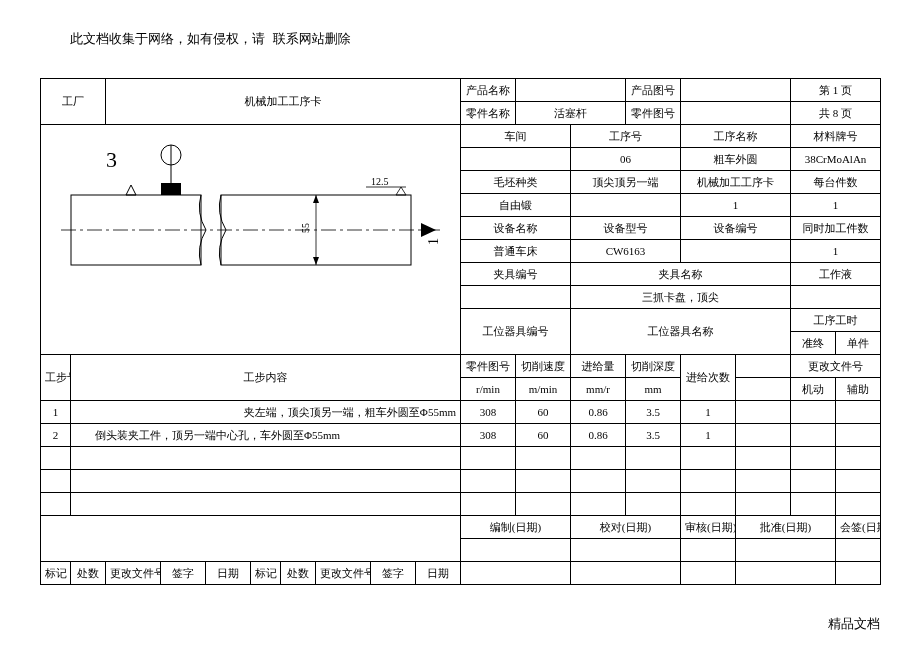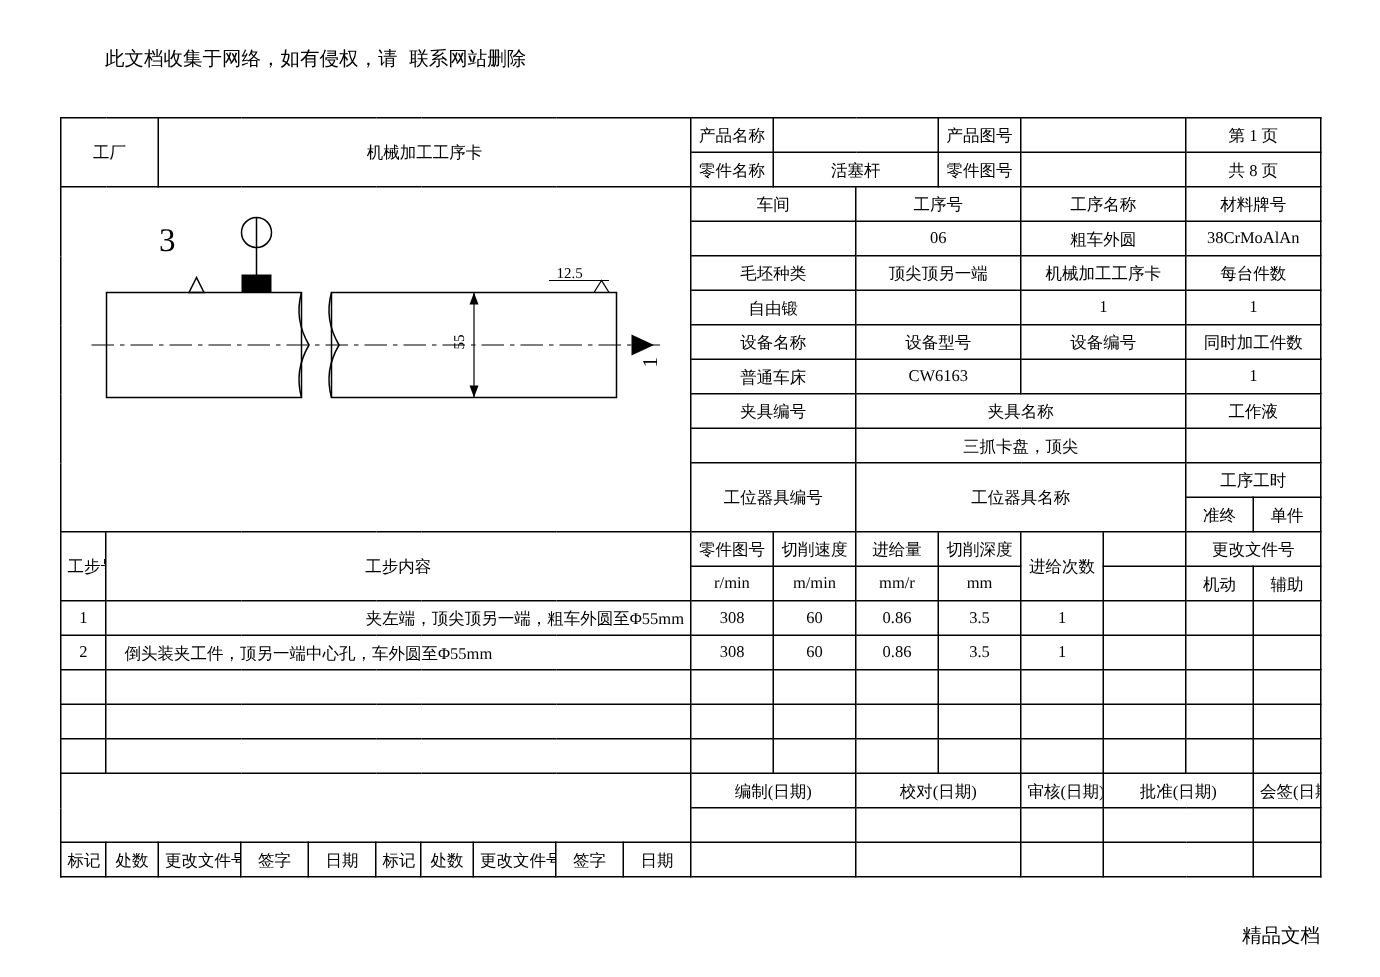--- a/index.html
+++ b/index.html
@@ -171,21 +171,21 @@
         <td>60</td>
         <td>0.86</td>
         <td>3.5</td>
         <td>1</td>
         <td></td>
         <td></td>
         <td></td>
 </tr>
 <tr>
   <td>2</td>
-  <td colspan="9" style="text-align:left;padding-left:12px">倒头装夹工件，顶另一端中心孔，车外圆至Φ55mm</td>
+  <td colspan="9" style="text-align:left;padding-left:24px">倒头装夹工件，顶另一端中心孔，车外圆至Φ55mm</td>
   <td>308</td>
         <td>60</td>
         <td>0.86</td>
         <td>3.5</td>
         <td>1</td>
         <td></td>
         <td></td>
         <td></td>
 </tr>
 

